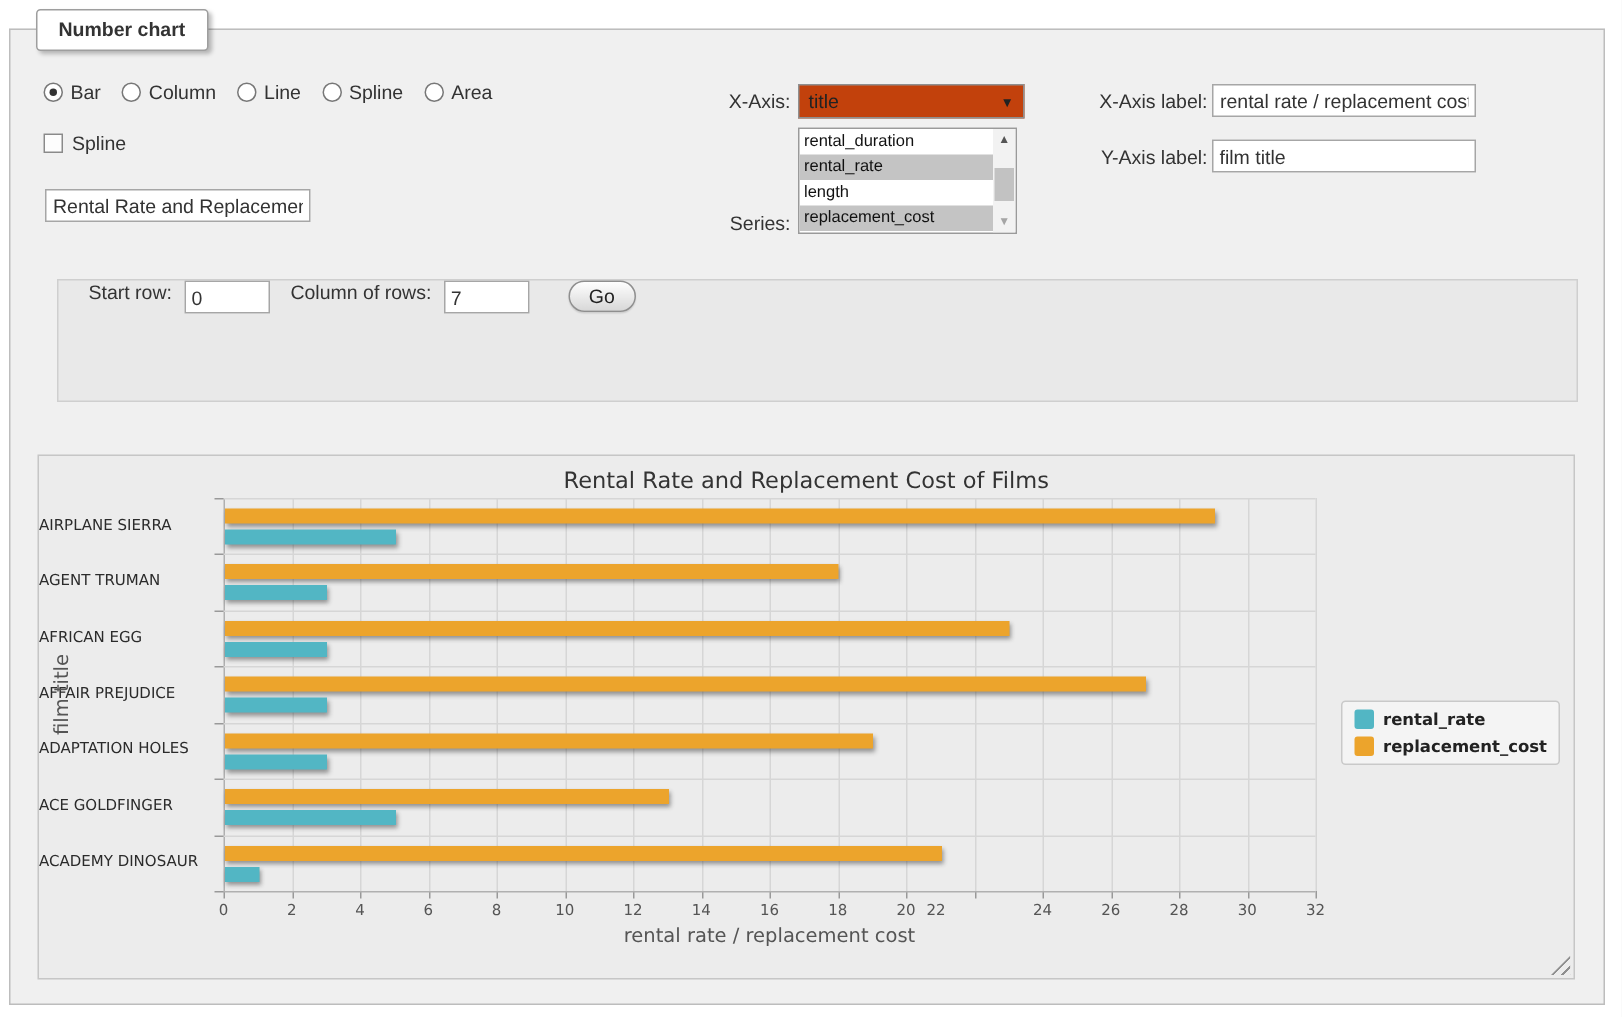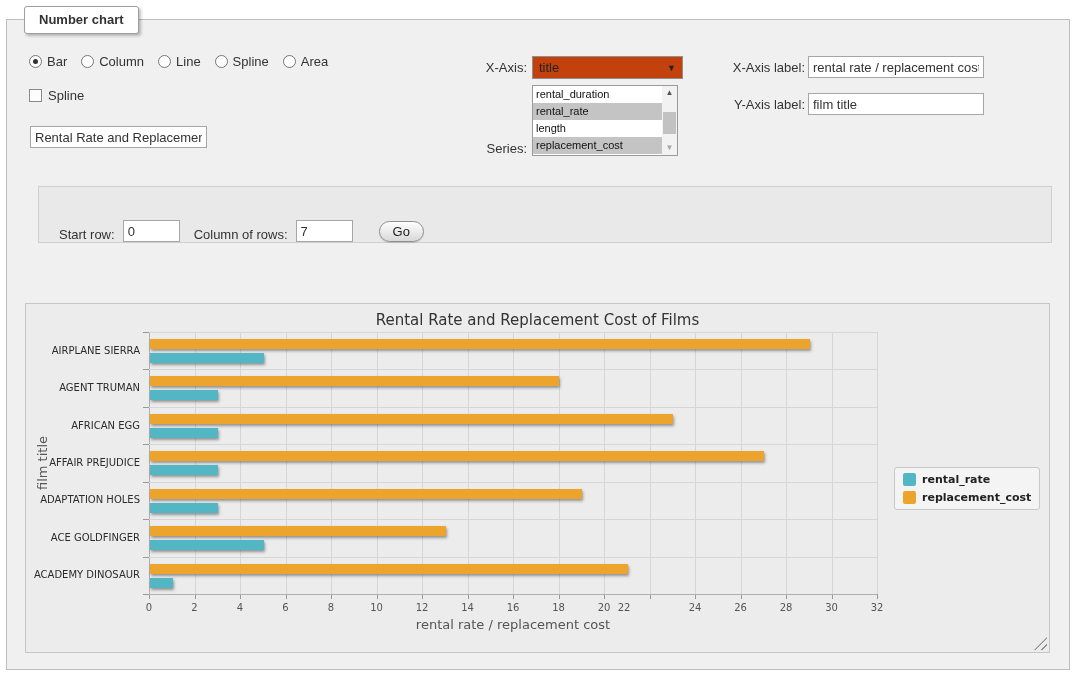--- a/index.html
+++ b/index.html
@@ -40,40 +40,40 @@
   .listbox { position:absolute; left:525px; top:65px; width:146px; height:71px; background:#fff;
              border:1px solid #9a9a9a; overflow:hidden; }
   .opt { height:17px; line-height:17px; font-size:11px; color:#111; padding:0 3px;
          margin-right:15px; white-space:nowrap; }
   .opt.selected { background:#c4c4c4; }
   .sb { position:absolute; right:0; top:0; bottom:0; width:15px; background:#f2f2f2; }
   .sb-btn { height:14px; text-align:center; font-size:8px; line-height:14px; color:#555; }
   .sb-btn.down { position:absolute; bottom:0; left:0; right:0; color:#a5a5a5; }
   .sb-thumb { position:absolute; left:1px; top:26px; width:13px; height:22px; background:#c2c2c2; }
 
-  .rows-panel { position:absolute; left:31px; top:166px; width:1014px; height:57px;
-                background:#e9e9e9; border:1px solid #cfcfcf; display:flex; align-items:flex-end;
+  .rows-panel { position:absolute; left:31px; top:166px; width:1014px; height:82px;
+                background:#e9e9e9; border:1px solid #cfcfcf; display:flex; align-items:flex-start;
                 padding-left:20px; gap:8px; }
   .rows-panel input.text { width:57px; }
   .go-btn { margin-left:18px; padding:2px 13px; font:13px "Liberation Sans", sans-serif; color:#222;
             border:1px solid #8f8f8f; border-radius:11px;
             background:linear-gradient(#fefefe,#d8d8d8); box-shadow:0 1px 1px rgba(0,0,0,0.12); }
 
   
   .chart-panel { position:absolute; left:18px; top:283px; width:1025px; height:350px;
                  background:#ececec; border:1px solid #c6c6c6;
                  font-family:"DejaVu Sans", sans-serif; }
   .chart-title { position:absolute; left:0; top:7px; width:100%; text-align:center;
                  font-size:15px; color:#333; }
   .gridline-v { position:absolute; width:1px; background:#d6d6d6; }
   .gridline-h { position:absolute; height:1px; background:#d6d6d6; }
   .axis-line { background:#b0b0b0; }
   .tick { position:absolute; background:#999; }
   .bar { position:absolute; height:10px; box-shadow:1px 2px 3px rgba(40,40,40,0.45); }
-  .cat-label { position:absolute; text-align:right; font-size:10px; color:#2b2b2b; white-space:nowrap; }
+  .cat-label { position:absolute; text-align:left; font-size:10px; color:#2b2b2b; white-space:nowrap; }
   .x-label { position:absolute; width:40px; text-align:center; font-size:10px; color:#555; }
   .x-title { position:absolute; text-align:center; font-size:13px; color:#555; }
   .y-title { position:absolute; white-space:nowrap; font-size:13px; color:#555;
              transform:translate(-50%,-50%) rotate(270deg); }
   .legend { position:absolute; border:1px solid #c9c9c9; background:#f4f4f4; border-radius:3px;
             padding:5px 8px; display:flex; flex-direction:column; gap:5px; }
   .legend-item { display:flex; align-items:center; gap:6px; }
   .swatch { width:13px; height:13px; border-radius:2px; }
   .legend-text { font-size:11px; font-weight:600; color:#222; }
   .grip { position:absolute; right:2px; bottom:2px; width:13px; height:13px;

